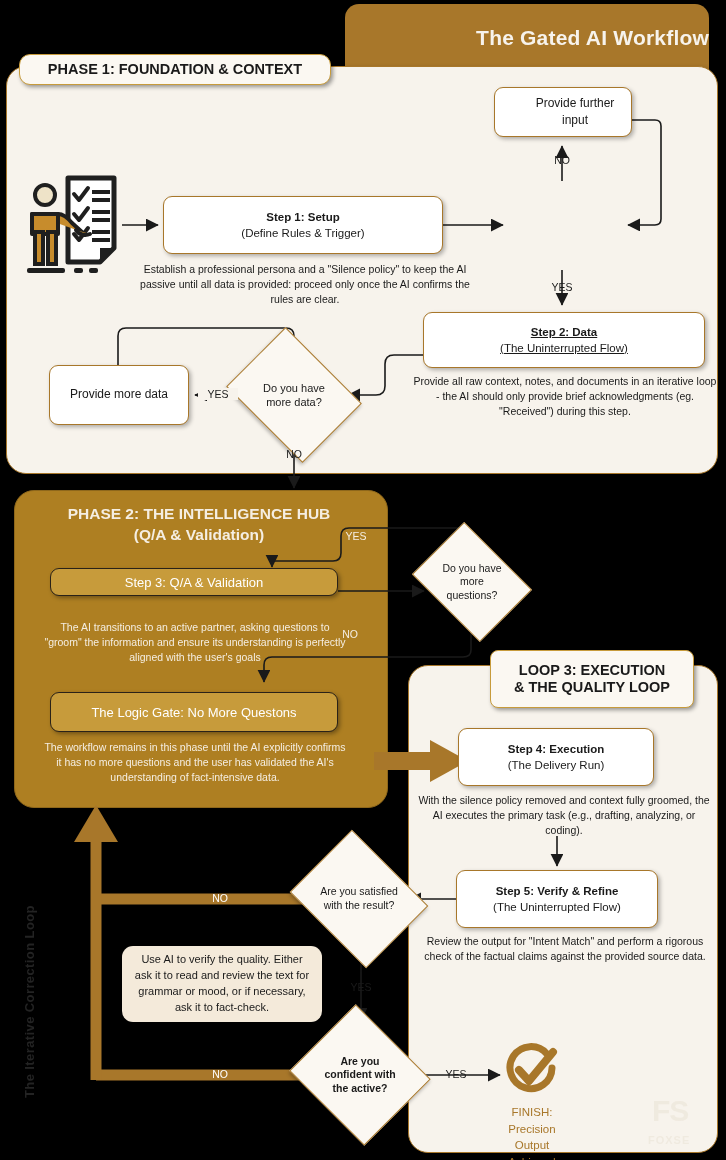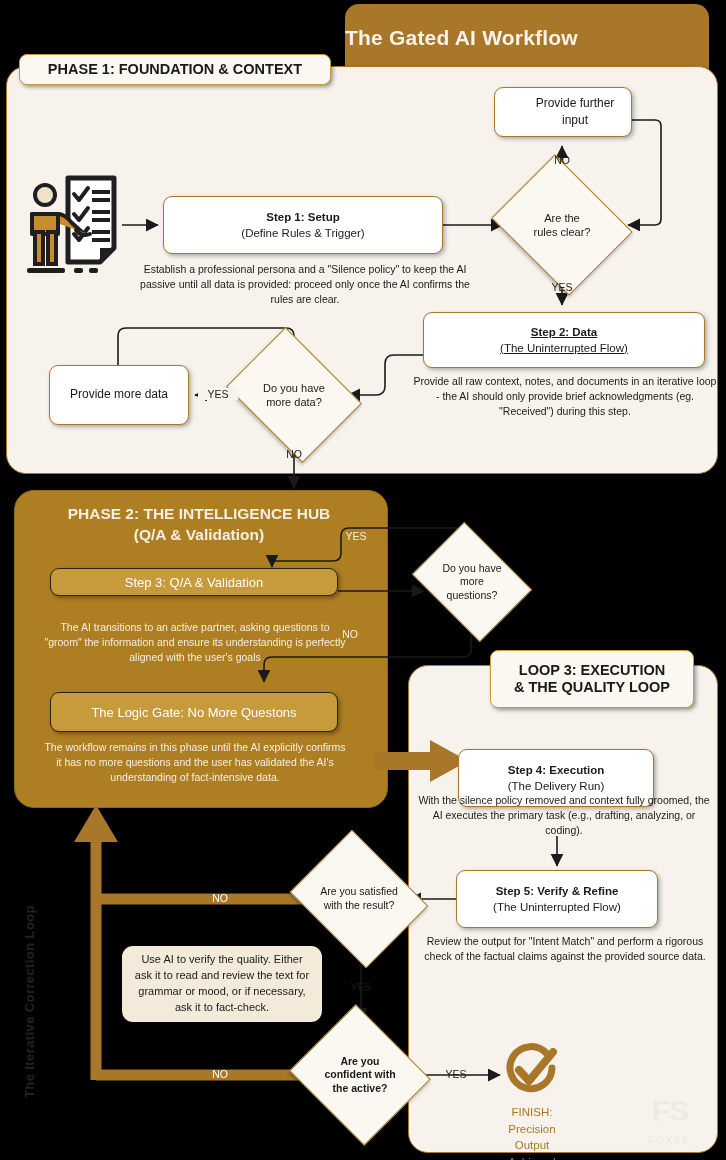--- a/index.html
+++ b/index.html
@@ -10,21 +10,21 @@
   
   .abs{position:absolute;box-sizing:border-box;}
 
   
   .panel{border-radius:20px;}
   .panel-light{background:#F7F3EC;border:1.5px solid #A8772A;box-shadow:2px 3px 5px rgba(0,0,0,.45);}
   .panel-gold{background:#AE7F22;border:1.5px solid #8E671B;box-shadow:2px 3px 6px rgba(0,0,0,.5);}
 
   
   .title-bar{background:#A8772A;border-radius:14px 14px 0 0;
-     display:flex;align-items:center;justify-content:flex-start;
+     display:flex;align-items:center;justify-content:flex-end;
      color:#F7F3EC;font-size:21px;font-weight:bold;letter-spacing:.2px;
      box-shadow:2px 2px 5px rgba(0,0,0,.45);}
 
   
   .phase-tag{background:#FBF8F2;border:1.5px solid #C79B3B;border-radius:8px;
      display:flex;align-items:center;justify-content:center;text-align:center;
      color:#1A1A1A;font-weight:bold;font-size:14.5px;line-height:1.18;
      box-shadow:2px 2px 4px rgba(0,0,0,.4);padding:0 8px;}
 
   
@@ -142,21 +142,21 @@
     </g>
 
     <polygon points="96,805 74,842 118,842" fill="#A8772A"></polygon>
 
     <g>
       <rect x="374" y="752" width="66" height="18" fill="#A8772A"></rect>
       <polygon points="430,740 468,761 430,782" fill="#A8772A"></polygon>
     </g>
   </svg>
 
-  <div class="abs phase-tag" style="left:19px;top:54px;width:312px;height:31px;">
+  <div class="abs phase-tag" style="left:19px;top:54px;width:312px;height:31px;border-radius:11px;">
     <span>PHASE 1: FOUNDATION &amp; CONTEXT</span>
   </div>
 
   <div class="abs" style="left:34px;top:504px;width:330px;height:50px;text-align:center;
        color:#F5EEE2;font-weight:bold;font-size:15.5px;line-height:1.35;">
     <div>PHASE 2: THE INTELLIGENCE HUB</div>
     <div>(Q/A &amp; Validation)</div>
   </div>
 
   <div class="abs phase-tag" style="left:490px;top:650px;width:204px;height:58px;flex-direction:column;">
@@ -197,29 +197,20 @@
     <span class="t1">Step 1: Setup</span>
     <span>(Define Rules &amp; Trigger)</span>
   </div>
 
   <div class="abs caption" style="left:140px;top:262px;width:330px;">Establish a professional persona and a "Silence policy" to keep the AI passive until all data is provided: proceed only once the AI confirms the rules are clear.</div>
 
   <div class="abs node plain" style="left:494px;top:87px;width:138px;height:50px;padding-left:30px;">
     <span>Provide further input</span>
   </div>
 
-  <div class="diamond" style="left:507px;top:180px;width:110px;height:90px;">
-    <div class="dshape"></div>
-    <div class="dtext">
-      <div>
-        <div>Are the</div>
-        <div>rules clear?</div>
-      </div>
-    </div>
-  </div>
 
   <div class="abs elabel" style="left:542px;top:154px;width:40px;">NO</div>
   <div class="abs elabel" style="left:542px;top:281px;width:40px;">YES</div>
 
   <div class="abs node" style="left:423px;top:312px;width:282px;height:56px;text-decoration:underline;">
     <span class="t1">Step 2: Data</span>
     <span>(The Uninterrupted Flow)</span>
   </div>
 
   <div class="abs caption" style="left:412px;top:374px;width:306px;">Provide all raw context, notes, and documents in an iterative loop - the AI should only provide brief acknowledgments (eg. "Received") during this step.</div>
@@ -260,21 +251,21 @@
         <div>Do you have</div>
         <div>more</div>
         <div>questions?</div>
       </div>
     </div>
   </div>
 
   <div class="abs elabel onGold" style="left:336px;top:530px;width:40px;">YES</div>
   <div class="abs elabel onGold" style="left:330px;top:628px;width:40px;">NO</div>
 
-  <div class="abs node" style="left:458px;top:728px;width:196px;height:58px;margin-top:21px;">
+  <div class="abs node" style="left:458px;top:728px;width:196px;height:58px;">
     <span class="t1">Step 4: Execution</span>
     <span>(The Delivery Run)</span>
   </div>
 
   <div class="abs caption" style="left:414px;top:793px;width:300px;">With the silence policy removed and context fully groomed, the AI executes the primary task (e.g., drafting, analyzing, or coding).</div>
 
   <div class="abs node" style="left:456px;top:870px;width:202px;height:58px;">
     <span class="t1">Step 5: Verify &amp; Refine</span>
     <span>(The Uninterrupted Flow)</span>
   </div>

